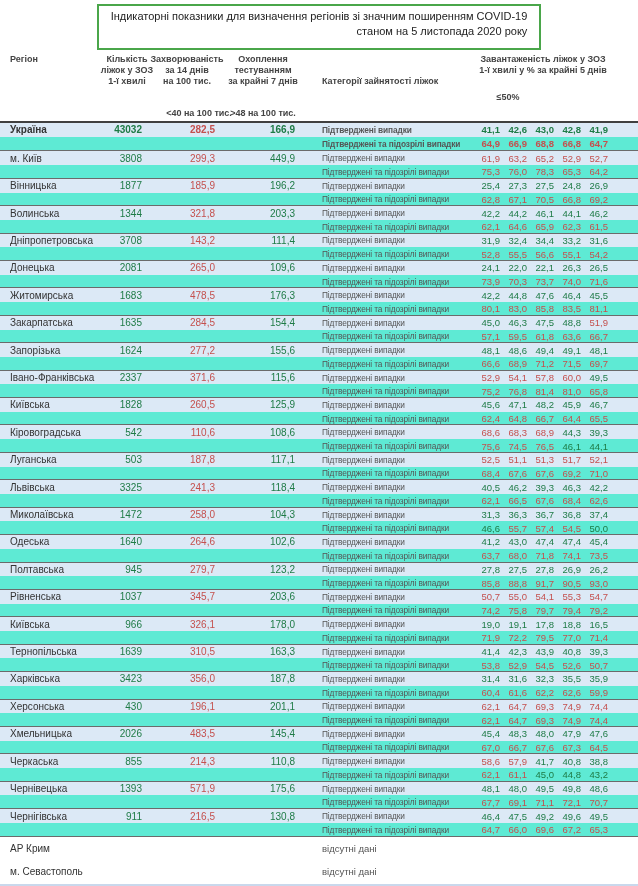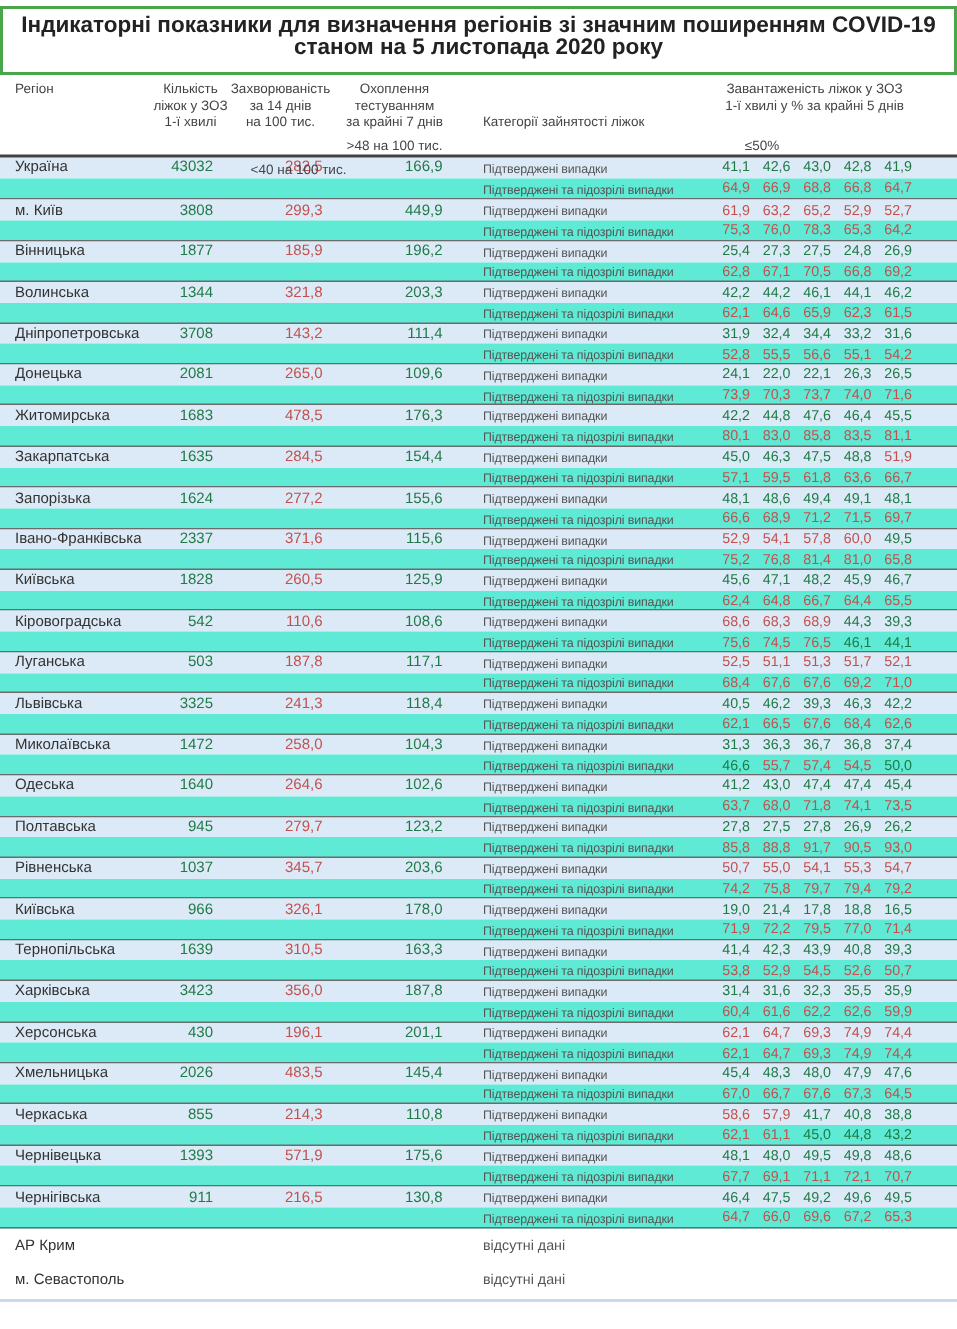--- a/index.html
+++ b/index.html
@@ -3,55 +3,55 @@
 <meta charset="utf-8">
 <style>
   * { margin:0; padding:0; box-sizing:border-box; }
   html,body { width:638px; height:886px; background:#fff; overflow:hidden;
               font-family:"Liberation Sans", sans-serif; color:#333; }
   .page { width:638px; height:886px; }
 
   
   .title-wrap { height:50px; padding-top:4px; display:flex; justify-content:center; }
   .title-box { border:2px solid var(--title-border); padding:3px 12px; text-align:center; }
-  .title-line { font-weight:bold; font-size:15px; line-height:15px; color:#222; }
+  .title-line { font-weight:normal; font-size:11px; line-height:15px; color:#222;text-align:right; }
 
   
-  .header { position:relative; height:55px; border-bottom:2px solid var(--header-line);
-            font-size:9px; color:#444; font-weight:normal; }
+  .header { position:relative; height:73px; border-bottom:2px solid var(--header-line);
+            font-size:9px; color:#444; font-weight:bold; }
   .header .h { position:absolute; white-space:pre-line; line-height:11px; }
   .h-region { left:10px; top:4px; }
   .h-beds { left:88px; top:4px; width:78px; text-align:center; }
   .h-inc { left:146px; top:4px; width:82px; text-align:center; }
   .h-test { left:220px; top:4px; width:86px; text-align:center; }
   .h-cat { left:322px; top:26px; }
   .h-load { left:452px; top:4px; width:182px; text-align:center; }
   .h-thresh50 { left:478px; top:42px; width:60px; text-align:center; }
   .h-inc-thr { left:152px; top:58px; width:94px; text-align:center; }
-  .h-test-thr { left:214px; top:42px; width:98px; text-align:center; }
+  .h-test-thr { left:214px; top:58px; width:98px; text-align:center; }
   .h-days { left:473px; top:58px; width:135px; display:grid;
             grid-template-columns:repeat(5,27px); }
   .h-days span { text-align:right; }
 
   
   .sub-row { display:grid;
              grid-template-columns:90px 42px 73px 80px 27px 151px repeat(5,27px);
              padding-left:10px; align-items:center; height:13.71px; }
   .block { height:27.42px; }
   .block + .block { border-top:1px solid var(--line); }
   .block + .nodata { border-top:1px solid var(--line); }
   .row-a { background:var(--row-blue); }
   .row-b { background:#5eead4; }
   .c-region { font-size:10px; color:#333; white-space:nowrap; }
   .c-num { font-size:10px; text-align:right; white-space:nowrap; }
   .c-cat { font-size:8.3px; color:#555; white-space:nowrap; letter-spacing:-0.1px; }
   .c-day { font-size:9.5px; text-align:right; white-space:nowrap; }
   .g { color:var(--green); }
   .r { color:var(--red); }
-  .bold .c-region, .bold .c-num, .bold .c-cat, .bold .c-day { font-weight:normal; }
+  .bold .c-region, .bold .c-num, .bold .c-cat, .bold .c-day { font-weight:bold; }
 
   
   .nodata { height:24px; display:grid;
             grid-template-columns:90px 42px 73px 80px 27px 286px;
             padding-left:10px; align-items:center; }
   .nodata .c-region { font-size:10px; }
   .nd-text { grid-column:6; font-size:9.5px; color:#555; }
   .body-table { border-bottom:2px solid #c9d8ec; }
 </style>
 </head>
@@ -610,21 +610,21 @@
 
   <div class="block">
     <div class="sub-row row-a">
       <span class="c-region">Київська</span>
       <span class="c-num g">966</span>
       <span class="c-num r">326,1</span>
       <span class="c-num g">178,0</span>
       <span></span>
       <span class="c-cat">Підтверджені випадки</span>
       <span class="c-day g">19,0</span>
-      <span class="c-day g">21,4</span>
+      <span class="c-day g">19,1</span>
       <span class="c-day g">17,8</span>
       <span class="c-day g">18,8</span>
       <span class="c-day g">16,5</span>
     </div>
     <div class="sub-row row-b">
       <span class="c-region"></span>
           <span class="c-num"></span>
           <span class="c-num"></span>
           <span class="c-num"></span>
       <span></span>

